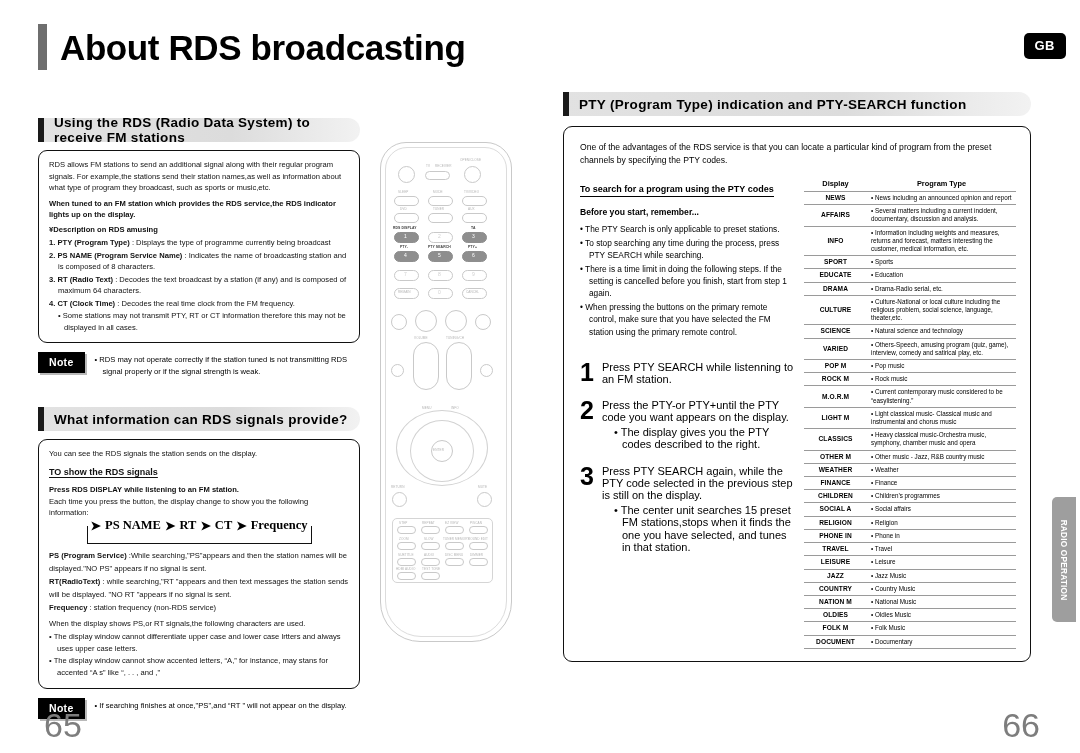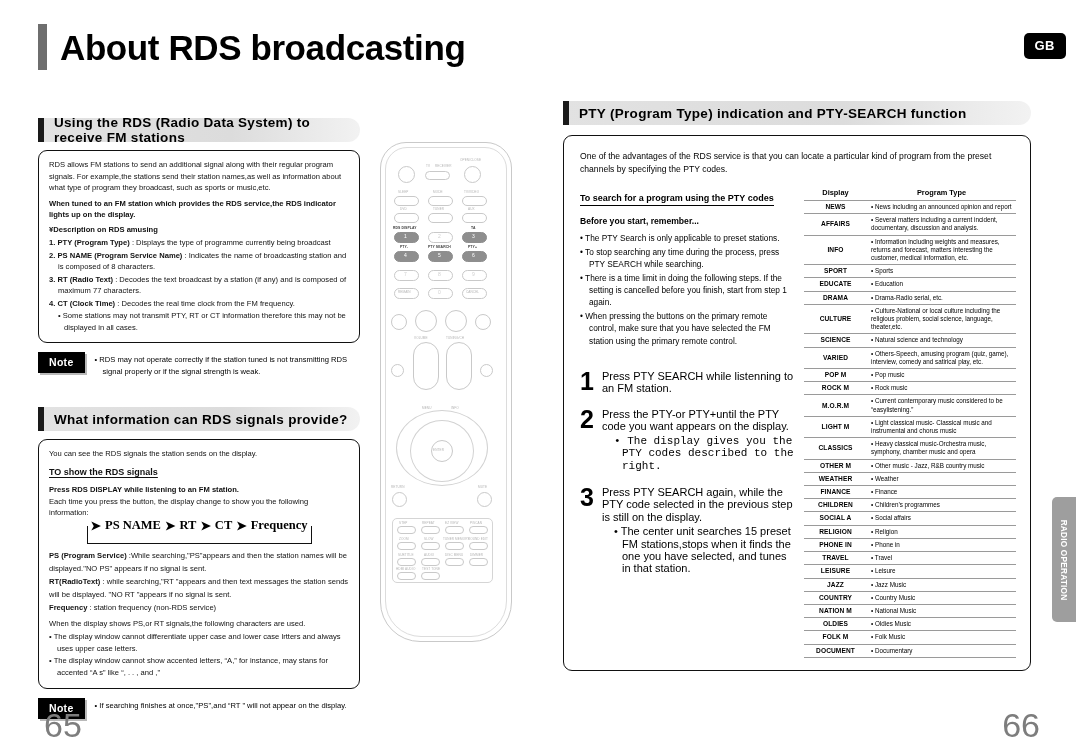--- a/index.html
+++ b/index.html
@@ -133,21 +133,21 @@
   .rlbl {
     position: absolute; font-size: 3.1px; color: #b5b5b5;
     font-family: "Liberation Sans", sans-serif; white-space: nowrap; letter-spacing: 0.1px;
   }
   .rlbl.dark { color: #3a3a3a; font-weight: bold; font-size: 3.4px; }
   .rnum { position:absolute; font-size:5px; color:#d0d0d0; }
   .rnum.on { color:#ffffff; }
   .rpad { position:absolute; border:1px solid #d2d2d2; border-radius:50%; }
 
   
-  .col-right { position: absolute; left: 563px; top: 101px; width: 468px; }
+  .col-right { position: absolute; left: 563px; top: 92px; width: 468px; }
   .right-box { position: relative; padding: 14px 14px 10px 16px; height: 536px; }
   .intro { font-size: 8.6px; line-height: 13px; width: 440px; }
   .two-col { display: flex; margin-top: 11px; }
   .left-pane { width: 232px; padding-right: 8px; }
   .right-pane { width: 212px; }
 
   .sub-head {
     font-size: 9px; font-weight: bold;
     border-bottom: 1.2px solid #000;
     display: inline-block;
@@ -231,21 +231,21 @@
     <div class="body-txt list-item">
       <b>1.</b>
       <b>PTY (Program Type)</b><span> : Displays the type of programme currently being broadcast</span>
     </div>
     <div class="body-txt list-item">
       <b>2.</b>
       <b>PS NAME (Program Service Name)</b><span> : Indicates the name of broadcasting station and is composed of 8 characters.</span>
     </div>
     <div class="body-txt list-item">
       <b>3.</b>
-      <b>RT (Radio Text)</b><span> : Decodes the text broadcast by a station (if any) and is composed of maximum 77 characters.</span>
+      <b>RT (Radio Text)</b><span> : Decodes the text broadcast by a station (if any) and is composed of maximum 64 characters.</span>
     </div>
     <div class="body-txt list-item">
       <b>4.</b>
       <b>CT (Clock Time)</b><span> : Decodes the real time clock from the FM frequency.</span>
     </div>
     <div class="body-txt sub-item">• Some stations may not transmit PTY, RT or CT information therefore this may not be displayed in all cases.</div>
   </div>
 
   <div class="note-row">
     <div class="note-badge">Note</div>
@@ -434,21 +434,21 @@
           <div class="step-num">1</div>
           <div class="step-body">
             <div>Press PTY SEARCH while listenning to an FM station.</div>
           </div>
         </div>
 
         <div class="step">
           <div class="step-num">2</div>
           <div class="step-body">
             <div>Press the PTY-or PTY+until the PTY code you want appears on the display.</div>
-            <div class="r-sub-bullet" style="margin-top:2px;font-family:Liberation Mono, monospace;">• The display gives you the PTY codes described to the right.</div>
+            <div class="r-sub-bullet" style="margin-top:2px;">• The display gives you the PTY codes described to the right.</div>
           </div>
         </div>
 
         <div class="step">
           <div class="step-num">3</div>
           <div class="step-body">
             <div>Press PTY SEARCH again, while the PTY code selected in the previous step is still on the display.</div>
             <div class="r-sub-bullet" style="margin-top:2px;">• The center unit searches 15 preset FM stations,stops when it finds the one you have selected, and tunes in that station.</div>
           </div>
         </div>

